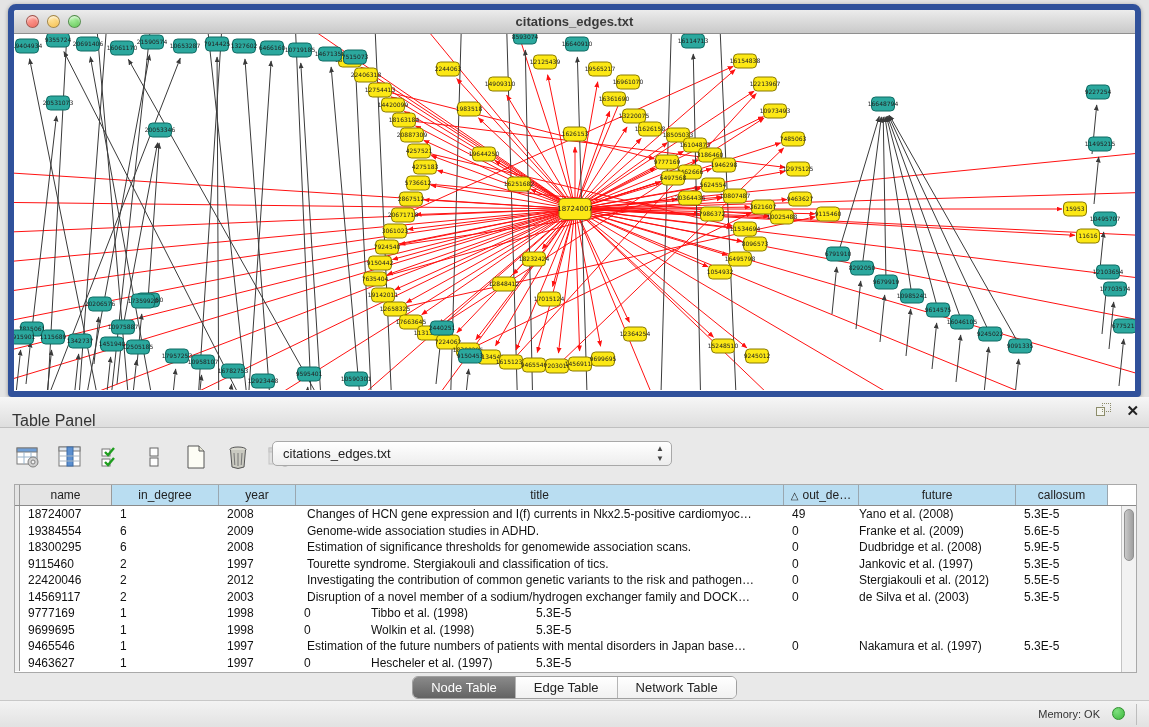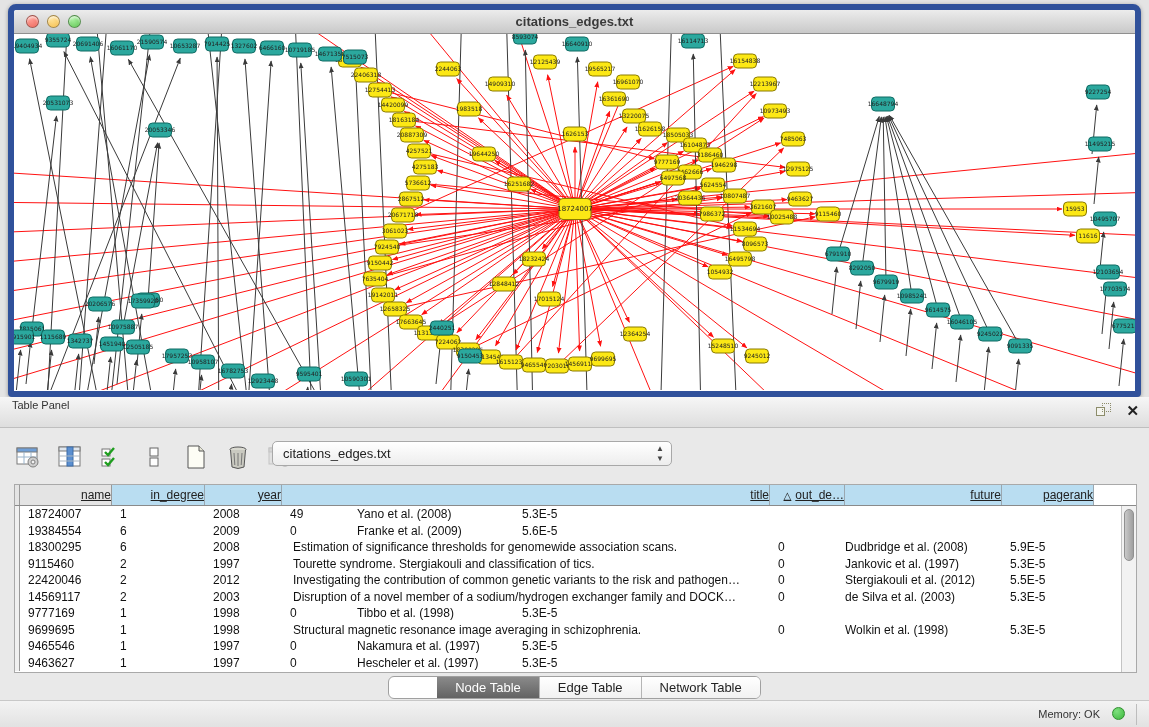--- a/index.html
+++ b/index.html
@@ -14,55 +14,55 @@
   .titlebar .title { text-align:center; line-height:24px; font-size:13px; color:#3a3a3a; font-weight:bold; }
   .lights { position:absolute; left:12px; top:5px; display:flex; gap:8px; }
   .light { width:13px; height:13px; border-radius:50%; border:1px solid rgba(0,0,0,.35);
     box-shadow:inset 0 2px 2px rgba(255,255,255,.6); }
   .canvas-wrap { position:relative; width:1121px; height:356px; background:#fff; overflow:hidden; }
   svg text { pointer-events:none; }
 
   
   .panel-header { position:absolute; left:0; top:397px; width:1149px; height:31px;
     background:linear-gradient(#f6f6f6,#dedede); border-bottom:1px solid #bfbfbf; }
-  .panel-header .ph-title { position:absolute; left:12px; top:2px; font-size:11px; color:#333; }
+  .panel-header .ph-title { position:absolute; left:12px; top:15px; font-size:16px; color:#333; }
   .ph-icons { position:absolute; right:10px; top:6px; display:flex; gap:14px; align-items:center; }
   .float-icon { width:16px; height:15px; position:relative; }
   .float-icon .sq1 { position:absolute; left:0; top:4px; width:9px; height:9px; border:1px solid #8c8c6a; background:#f4f4ee; }
   .float-icon .sq2 { position:absolute; left:6px; top:0; width:9px; height:9px; border:1px dotted #8c8c6a; }
   .close-x { font-size:15px; font-weight:bold; color:#222; line-height:15px; cursor:default; }
 
   .panel-body { position:absolute; left:0; top:428px; width:1149px; height:272px; background:#e9e9e9; }
 
   .toolbar { position:absolute; left:14px; top:14px; height:30px; display:flex; align-items:center; gap:14px; }
   .tbtn { width:28px; height:28px; display:flex; align-items:center; justify-content:center; }
   .fx { font-family:"Liberation Serif", serif; font-style:italic; font-weight:bold; font-size:15px; color:#222; }
   .combo { position:absolute; left:272px; top:13px; width:400px; height:25px; background:linear-gradient(#ffffff,#ededed);
     border:1px solid #a8a8a8; border-radius:5px; font-size:13px; color:#222; line-height:23px; padding-left:10px; }
   .combo .arrows { position:absolute; right:7px; top:2px; font-size:8px; color:#444; line-height:10px; text-align:center; }
 
   .tablebox { position:absolute; left:14px; top:56px; width:1123px; height:189px; background:#fff; border:1px solid #a9a9a9; }
   .thead { display:flex; height:21px; border-bottom:1px solid #8a8a8a; font-size:12px; color:#222; }
-  .th { border-right:1px solid #9aa7b0; display:flex; align-items:center; justify-content:flex-end; background:#b9ddf1;text-decoration:underline; }
+  .th { border-right:1px solid #9aa7b0; display:flex; align-items:center; justify-content:center; background:#b9ddf1; }
   .th.gray { background:#e4e4e4; border-right:1px solid #9a9a9a; }
   .th.plain { background:#fff; border-right:none; }
   .sort-tri { font-size:10px; margin-right:4px; color:#222; }
   .c-gut { width:5px; background:#e4e4e4; border-right:1px solid #9a9a9a; }
-  .c0 { width:92px; } .c1 { width:93px; } .c2 { width:77px; } .c3 { width:488px; }
+  .c0 { width:92px; } .c1 { width:107px; } .c2 { width:77px; } .c3 { width:488px; }
   .c4 { width:75px; } .c5 { width:157px; } .c6 { width:92px; } .c7 { width:28px; }
   .tbody { font-size:12px; color:#111; }
   .tr { display:flex; height:16.5px; line-height:16px; background:#fff; }
   .td { overflow:hidden; white-space:nowrap; }
   .td.l { padding-left:8px; } .td.t { padding-left:11px; } .td.c { text-align:left; }
   .vscroll { position:absolute; right:0; top:21px; width:15px; height:166px; background:#f2f2f2; border-left:1px solid #c4c4c4; }
   .vthumb { position:absolute; left:2px; top:3px; width:10px; height:52px; border-radius:6px;
     background:linear-gradient(90deg,#c9c9c9,#9f9f9f); border:1px solid #909090; }
 
   .segbar { position:absolute; left:0; top:248px; width:1149px; text-align:center; }
-  .segs { display:inline-flex; height:23px; border:1px solid #a0a0a0; border-radius:6px; overflow:hidden; background:#fff;padding-left:48px; }
+  .segs { display:inline-flex; height:23px; border:1px solid #a0a0a0; border-radius:6px; overflow:hidden; background:#fff; }
   .seg { padding:0 18px; font-size:13px; line-height:21px; color:#222; border-right:1px solid #b5b5b5; background:linear-gradient(#ffffff,#f1f1f1); }
   .seg:last-child { border-right:none; }
   .seg.sel { background:linear-gradient(#8a8a8a,#636363); color:#fff; }
 
   .statusbar { position:absolute; left:0; top:700px; width:1149px; height:27px;
     background:linear-gradient(#f3f3f3,#e2e2e2); border-top:1px solid #c8c8c8; }
   .mem { position:absolute; right:49px; top:7px; font-size:11px; color:#333; }
   .memdot { position:absolute; right:24px; top:6px; width:13px; height:13px; border-radius:50%;
     background:radial-gradient(circle at 35% 30%, #7fe07f, #3db83d); border:1px solid #2f8f2f; }
   .statusdiv { position:absolute; right:12px; top:3px; width:1px; height:21px; background:#bdbdbd; }
@@ -611,39 +611,41 @@
           <span>title</span>
         </div>
       <div class="th c4">
           <span class="sort-tri">△</span>
           <span>out_de…</span>
         </div>
       <div class="th c5">
           <span>future</span>
         </div>
       <div class="th c6">
-          <span>pagerank</span>
+          <span>callosum</span>
         </div>
       <div class="th plain c7"></div>
     </div>
     <div class="tbody" id="tbody">
         <div class="tr">
           <div class="c-gut" style="background:#f0f0f0"></div>
           <div class="td c0 l">18724007</div>
           <div class="td c1 l">1</div>
           <div class="td c2 l">2008</div>
+          <div class="td c3 t">Changes of HCN gene expression and I(f) currents in Nkx2.5-positive cardiomyoc…</div>
           <div class="td c4 l">49</div>
           <div class="td c5 c">Yano et al. (2008)</div>
           <div class="td c6 l">5.3E-5</div>
         </div>
         <div class="tr">
           <div class="c-gut" style="background:#f0f0f0"></div>
           <div class="td c0 l">19384554</div>
           <div class="td c1 l">6</div>
           <div class="td c2 l">2009</div>
+          <div class="td c3 t">Genome-wide association studies in ADHD.</div>
           <div class="td c4 l">0</div>
           <div class="td c5 c">Franke et al. (2009)</div>
           <div class="td c6 l">5.6E-5</div>
         </div>
         <div class="tr">
           <div class="c-gut" style="background:#f0f0f0"></div>
           <div class="td c0 l">18300295</div>
           <div class="td c1 l">6</div>
           <div class="td c2 l">2008</div>
           <div class="td c3 t">Estimation of significance thresholds for genomewide association scans.</div>
@@ -688,30 +690,30 @@
           <div class="td c2 l">1998</div>
           <div class="td c4 l">0</div>
           <div class="td c5 c">Tibbo et al. (1998)</div>
           <div class="td c6 l">5.3E-5</div>
         </div>
         <div class="tr">
           <div class="c-gut" style="background:#f0f0f0"></div>
           <div class="td c0 l">9699695</div>
           <div class="td c1 l">1</div>
           <div class="td c2 l">1998</div>
-          <div class="td c3 t">Structural magnetic resonance image averaging in schizophrenia.</div>
           <div class="td c4 l">0</div>
           <div class="td c5 c">Wolkin et al. (1998)</div>
           <div class="td c6 l">5.3E-5</div>
         </div>
         <div class="tr">
           <div class="c-gut" style="background:#f0f0f0"></div>
           <div class="td c0 l">9465546</div>
           <div class="td c1 l">1</div>
           <div class="td c2 l">1997</div>
+          <div class="td c3 t">Estimation of the future numbers of patients with mental disorders in Japan base…</div>
           <div class="td c4 l">0</div>
           <div class="td c5 c">Nakamura et al. (1997)</div>
           <div class="td c6 l">5.3E-5</div>
         </div>
         <div class="tr">
           <div class="c-gut" style="background:#f0f0f0"></div>
           <div class="td c0 l">9463627</div>
           <div class="td c1 l">1</div>
           <div class="td c2 l">1997</div>
           <div class="td c4 l">0</div>

